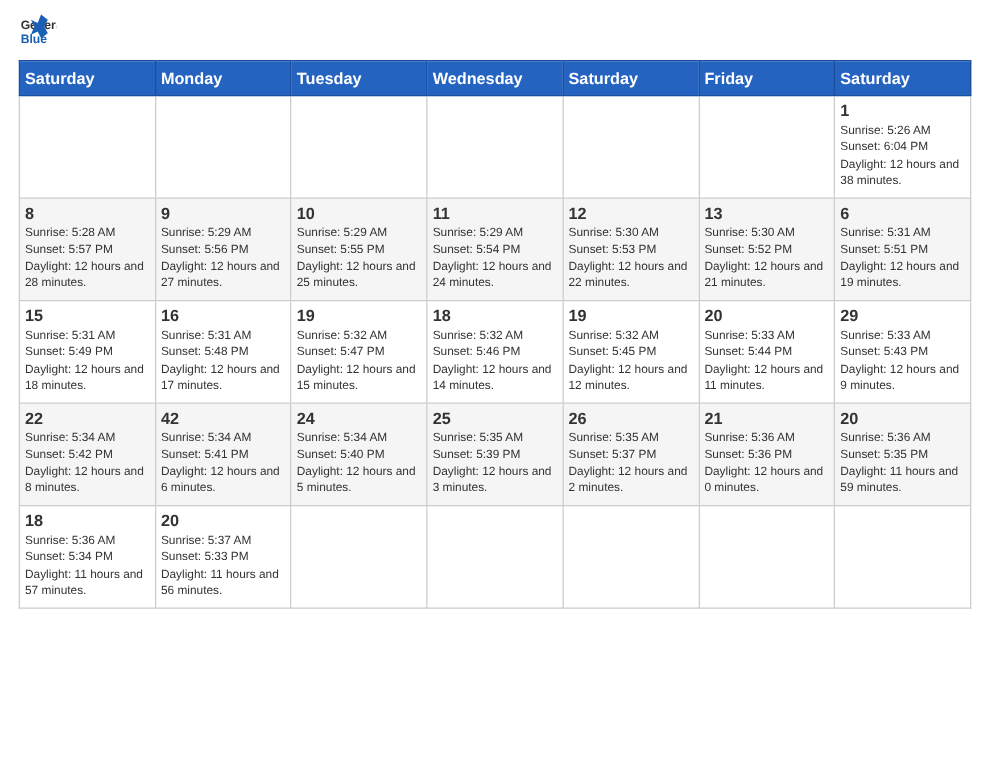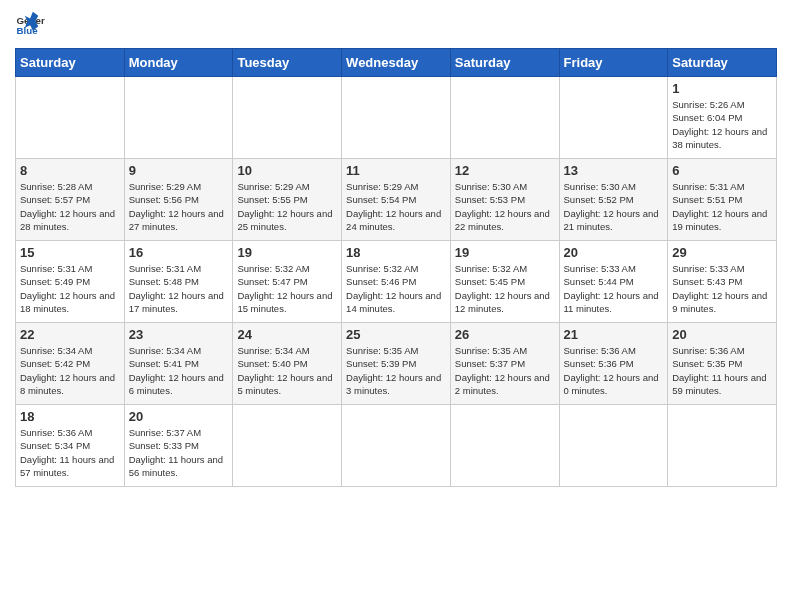--- a/index.html
+++ b/index.html
@@ -155,21 +155,21 @@
           <td><span class="day-number">19</span>
 <span class="day-info">Sunrise: 5:32 AM<br>Sunset: 5:45 PM<br>Daylight: 12 hours and 12 minutes.</span></td>
           <td><span class="day-number">20</span>
 <span class="day-info">Sunrise: 5:33 AM<br>Sunset: 5:44 PM<br>Daylight: 12 hours and 11 minutes.</span></td>
           <td><span class="day-number">29</span>
 <span class="day-info">Sunrise: 5:33 AM<br>Sunset: 5:43 PM<br>Daylight: 12 hours and 9 minutes.</span></td>
         </tr>
         <tr>
           <td><span class="day-number">22</span>
 <span class="day-info">Sunrise: 5:34 AM<br>Sunset: 5:42 PM<br>Daylight: 12 hours and 8 minutes.</span></td>
-          <td><span class="day-number">23</span>
+          <td><span class="day-number">42</span>
 <span class="day-info">Sunrise: 5:34 AM<br>Sunset: 5:41 PM<br>Daylight: 12 hours and 6 minutes.</span></td>
           <td><span class="day-number">24</span>
 <span class="day-info">Sunrise: 5:34 AM<br>Sunset: 5:40 PM<br>Daylight: 12 hours and 5 minutes.</span></td>
           <td><span class="day-number">25</span>
 <span class="day-info">Sunrise: 5:35 AM<br>Sunset: 5:39 PM<br>Daylight: 12 hours and 3 minutes.</span></td>
           <td><span class="day-number">26</span>
 <span class="day-info">Sunrise: 5:35 AM<br>Sunset: 5:37 PM<br>Daylight: 12 hours and 2 minutes.</span></td>
           <td><span class="day-number">21</span>
 <span class="day-info">Sunrise: 5:36 AM<br>Sunset: 5:36 PM<br>Daylight: 12 hours and 0 minutes.</span></td>
           <td><span class="day-number">20</span>

